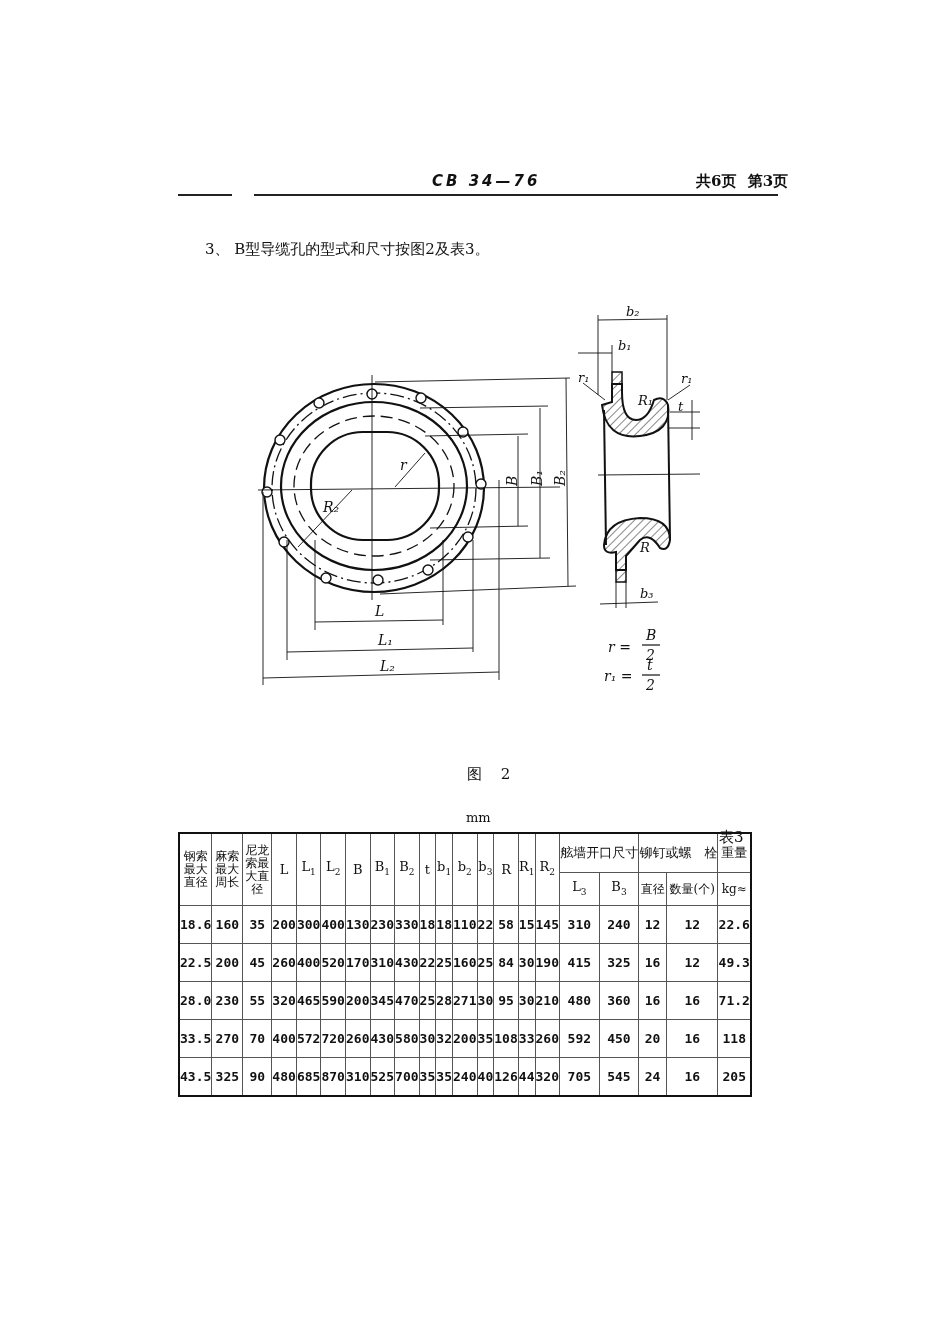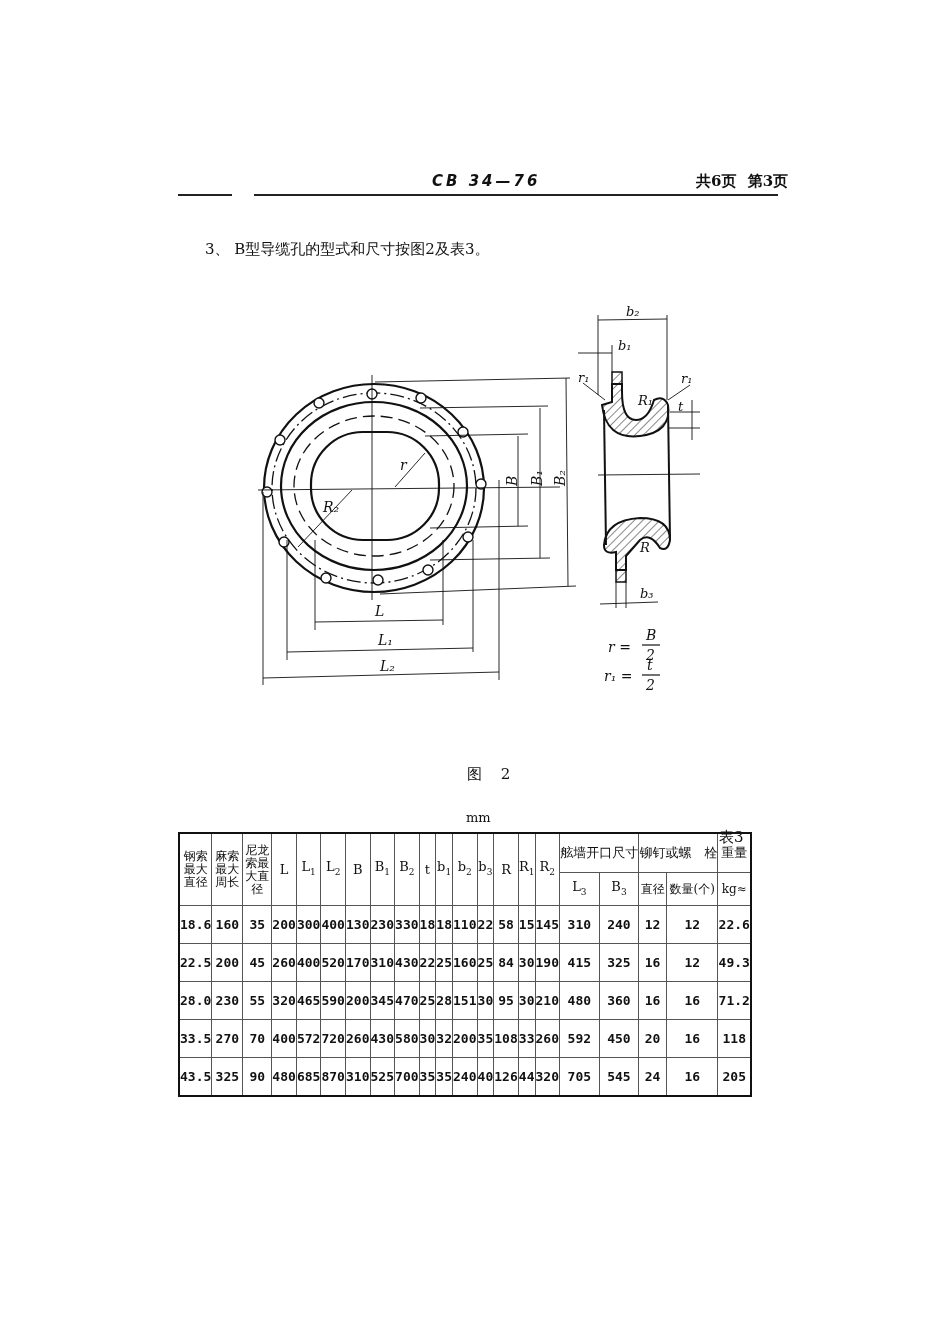--- a/index.html
+++ b/index.html
@@ -254,21 +254,21 @@
         <td>230</td>
         <td>55</td>
         <td>320</td>
         <td>465</td>
         <td>590</td>
         <td>200</td>
         <td>345</td>
         <td>470</td>
         <td>25</td>
         <td>28</td>
-        <td>151</td>
+        <td>271</td>
         <td>30</td>
         <td>95</td>
         <td>30</td>
         <td>210</td>
         <td>480</td>
         <td>360</td>
         <td>16</td>
         <td>16</td>
         <td>71.2</td>
       </tr>

